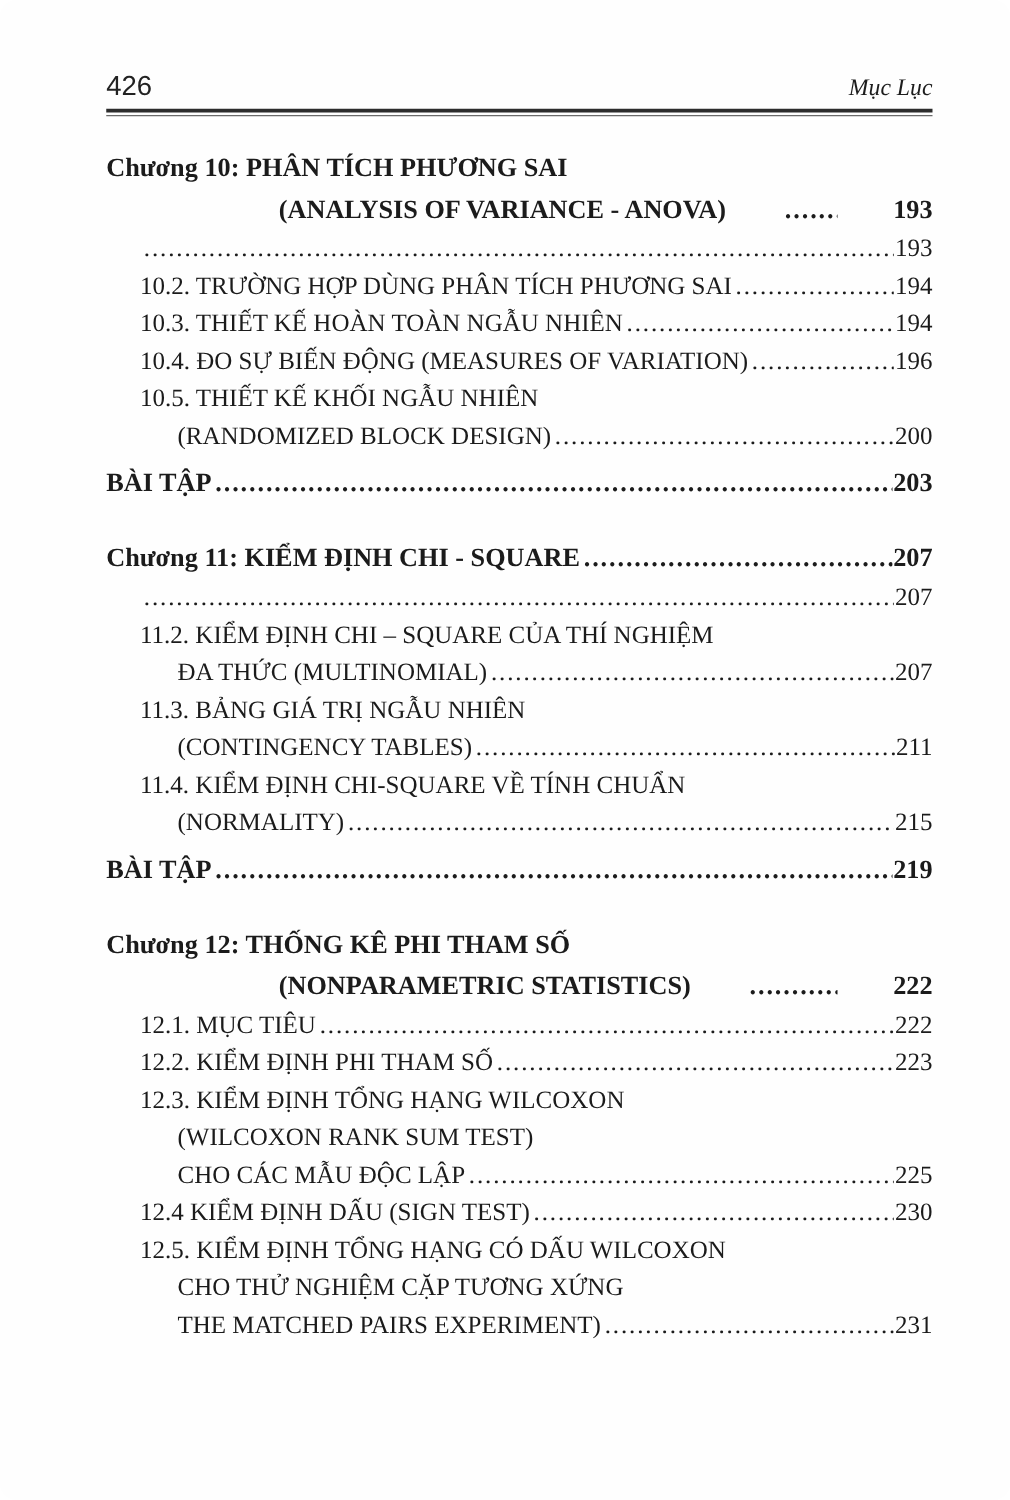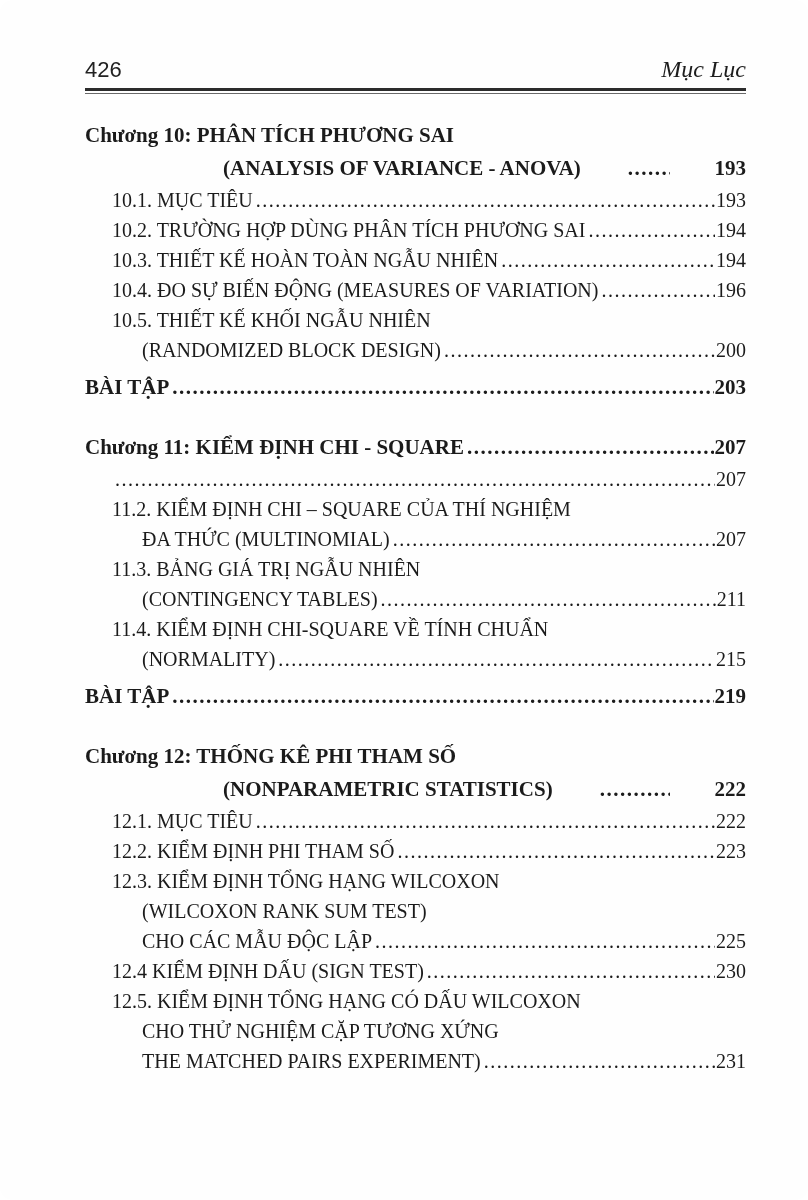--- a/index.html
+++ b/index.html
@@ -24,21 +24,21 @@
     justify-content: space-between;
     align-items: baseline;
   }
   .pnum {
     font-family: "Liberation Sans", "DejaVu Sans", sans-serif;
     font-size: 22px;
     color: #222;
   }
   .ptitle {
     font-style: italic;
-    font-size: 24px;
+    font-size: 19px;
     color: #1d1d1d;
   }
   .rule {
     margin-top: 5px;
     height: 2px;
     border-top: 3px solid #2c2c2c;
     border-bottom: 1px solid #6a6a6a;
   }
   .toc {
     margin-top: 25px;
@@ -102,21 +102,20 @@
     <div class="row ch noleader">
       <span class="t">Chương 10: PHÂN TÍCH PHƯƠNG SAI</span>
 
     </div>
     <div class="row cont-ch">
       <span class="t">(ANALYSIS OF VARIANCE - ANOVA)</span>
       <span class="dots"></span>
       <span class="pg">193</span>
     </div>
     <div class="row sec">
-      <span class="t">10.1. MỤC TIÊU</span>
       <span class="dots"></span>
       <span class="pg">193</span>
     </div>
     <div class="row sec">
       <span class="t">10.2. TRƯỜNG HỢP DÙNG PHÂN TÍCH PHƯƠNG SAI</span>
       <span class="dots"></span>
       <span class="pg">194</span>
     </div>
     <div class="row sec">
       <span class="t">10.3. THIẾT KẾ HOÀN TOÀN NGẪU NHIÊN</span>

